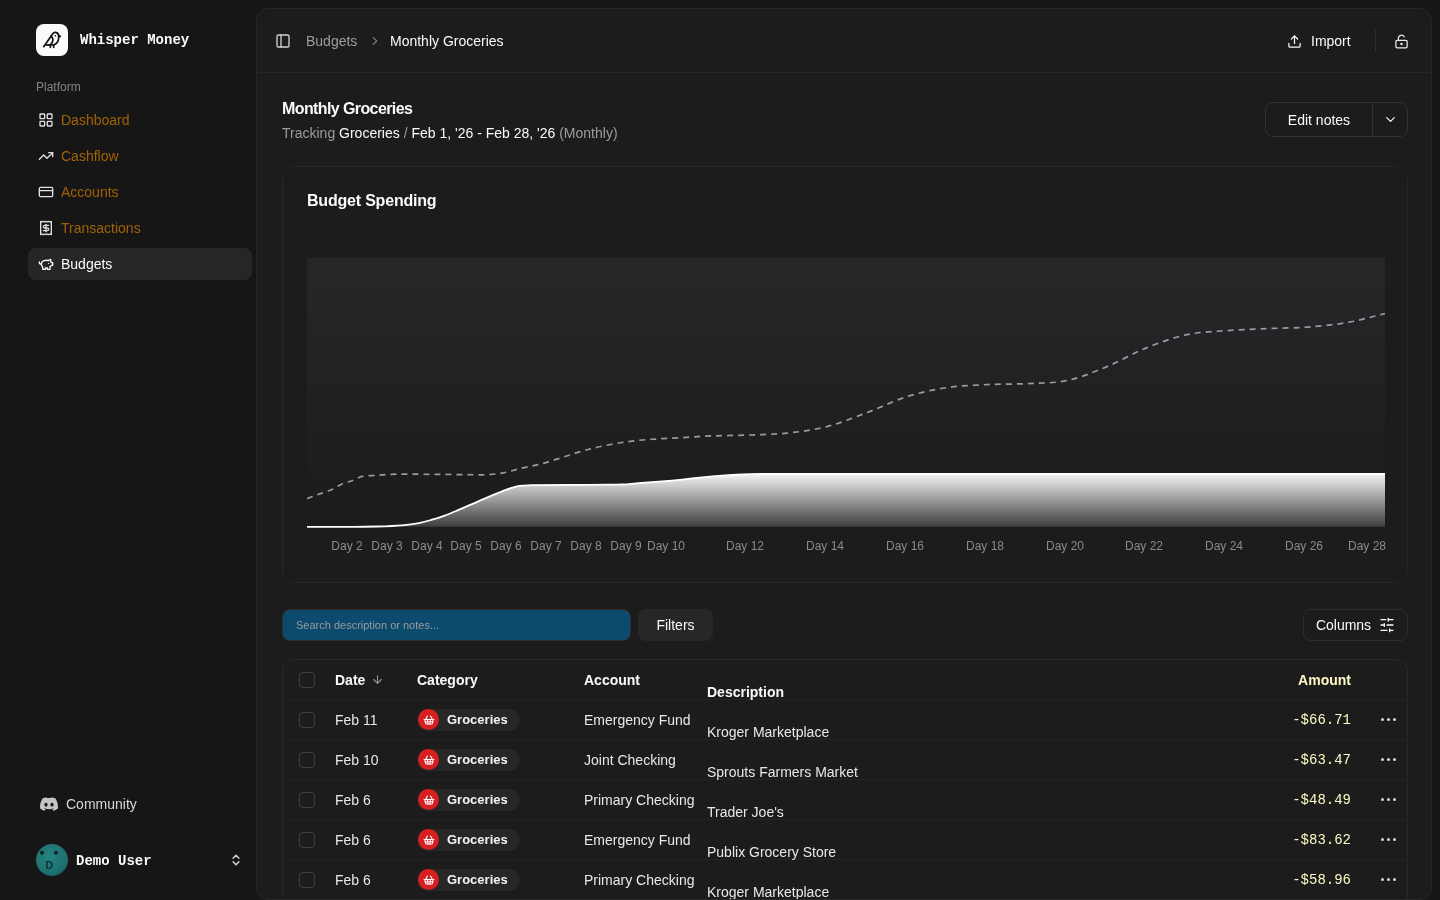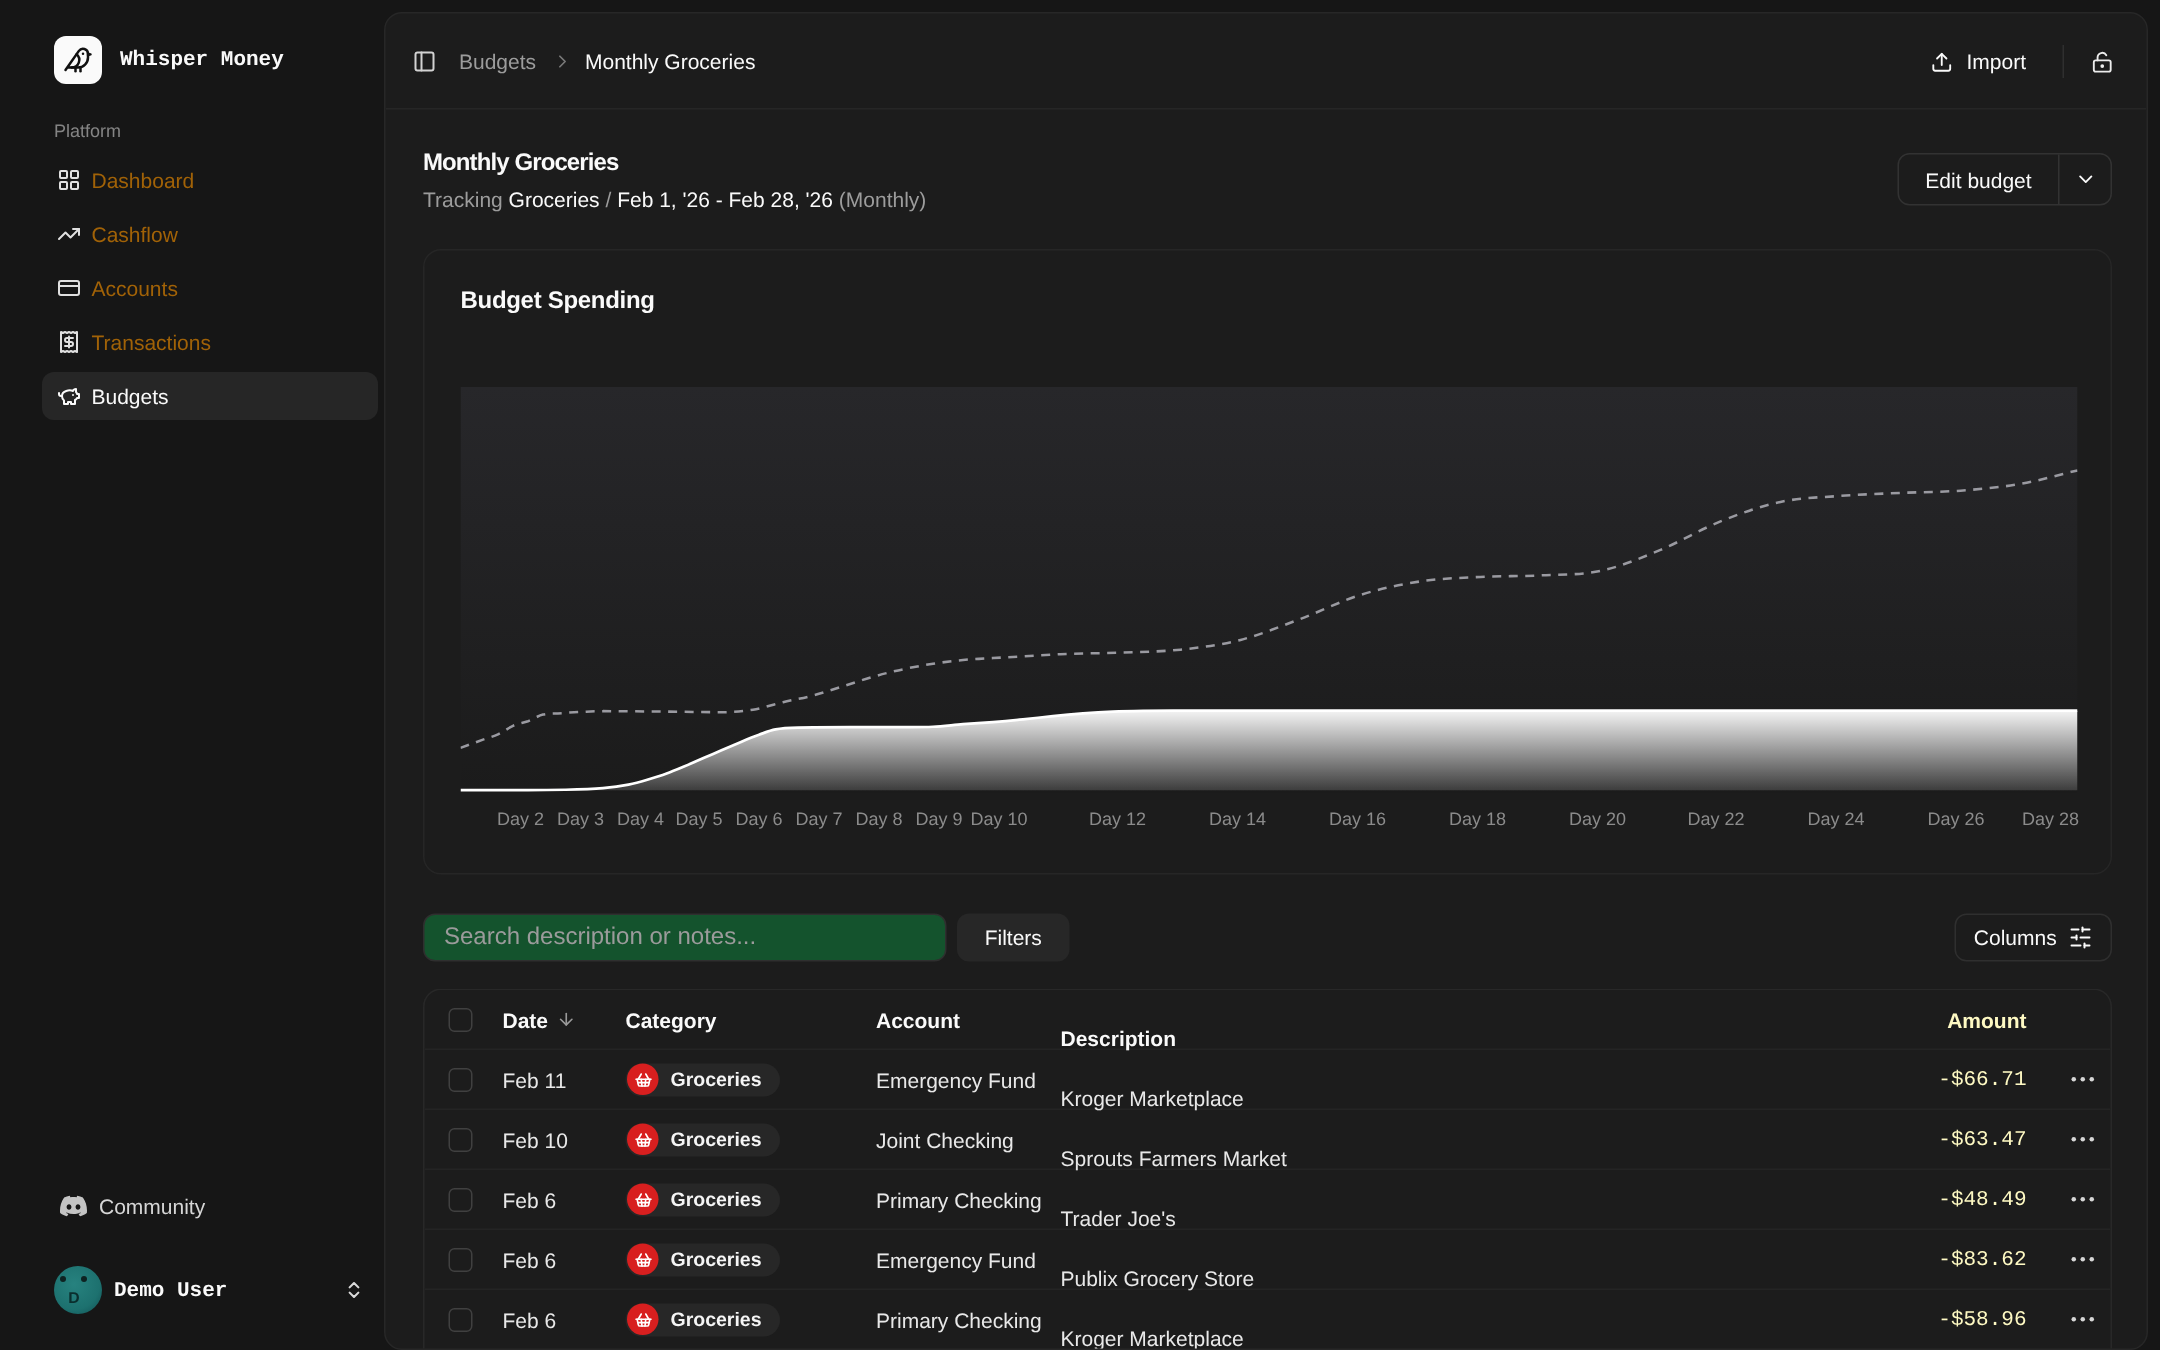--- a/index.html
+++ b/index.html
@@ -27,21 +27,21 @@
   #editbtn { position:absolute; left:1008px; top:93px; width:143px; height:35px; border:1px solid #323232; border-radius:8px; display:flex; color:#fafafa; font-size:14px; }
   #editbtn .l { width:107px; display:flex; align-items:center; justify-content:center; border-right:1px solid #323232; }
   #editbtn .r { flex:1; display:flex; align-items:center; justify-content:center; }
   
   #card { position:absolute; left:25px; top:157px; width:1126px; height:417px; border:1px solid #262626; border-radius:12px; background:#1c1c1c; }
   #cardtitle { position:absolute; left:24px; top:25px; font-size:16px; letter-spacing:-0.2px; font-weight:700; color:#fafafa; line-height:18px; }
   #cardsub { position:absolute; left:24px; top:47px; font-size:14px; color:#9c9c9c; line-height:18px; }
   #plot { position:absolute; left:24px; top:91px; width:1078px; height:271px; }
   .xlab { position:absolute; top:371px; width:60px; margin-left:-30px; text-align:center; font-size:12px; color:#8b8b8b; line-height:16px; }
   
-  #search { position:absolute; left:25px; top:600px; width:349px; height:32px; border:1px solid #2f2f2f; border-radius:8px; background:#14532d; display:flex; align-items:center; padding-left:13px; color:#9b9b9b; font-size:16px; }
+  #search { position:absolute; left:25px; top:600px; width:349px; height:32px; border:1px solid #2f2f2f; border-radius:8px; background:#0c4a6e; display:flex; align-items:center; padding-left:13px; color:#9b9b9b; font-size:11px; }
   #filters { position:absolute; left:381px; top:600px; width:75px; height:32px; border-radius:8px; background:#272727; display:flex; align-items:center; justify-content:center; color:#fafafa; font-size:14px; }
   #columnsbtn { position:absolute; left:1046px; top:600px; width:105px; height:32px; border:1px solid #2f2f2f; border-radius:8px; display:flex; align-items:center; justify-content:center; color:#fafafa; font-size:14px; gap:8px; }
   
   #table { position:absolute; left:25px; top:650px; width:1126px; border:1px solid #282828; border-radius:12px 12px 0 0; border-bottom:none; overflow:hidden; }
   .trow { display:flex; align-items:center; height:40px; border-bottom:1px solid #242424; font-size:14px; color:#e8e8e8; }
   .trow.head { color:#fafafa; font-weight:700; }
   .c1 { width:52px; flex:none; display:flex; align-items:center; padding-left:16px; }
   .c2 { width:82px; flex:none; display:flex; align-items:center; gap:6px; }
   .c3 { width:167px; flex:none; }
   .c4 { width:123px; flex:none; }
@@ -164,21 +164,21 @@
         <circle cx="12" cy="16" r="1"></circle>
         <rect width="18" height="12" x="3" y="10" rx="2"></rect>
         <path d="M7 10V7a5 5 0 0 1 9.33-2.5"></path>
       </svg>
   </div>
 
   <div id="pgtitle">Monthly Groceries</div>
   <div id="pgsub">Tracking <b>Groceries</b> / <b>Feb 1, '26 - Feb 28, '26</b> (Monthly)</div>
 
   <div id="editbtn">
-    <div class="l">Edit budget</div>
+    <div class="l">Edit notes</div>
     <div class="r">
         <svg width="15" height="15" viewBox="0 0 24 24" fill="none" stroke="#fafafa" stroke-width="2" stroke-linecap="round" stroke-linejoin="round">
           <path d="m6 9 6 6 6-6"></path>
         </svg>
       </div>
   </div>
 
   <div id="card">
     <div id="cardtitle">Budget Spending</div>
     <svg id="plot" viewBox="0 0 1078 271">

